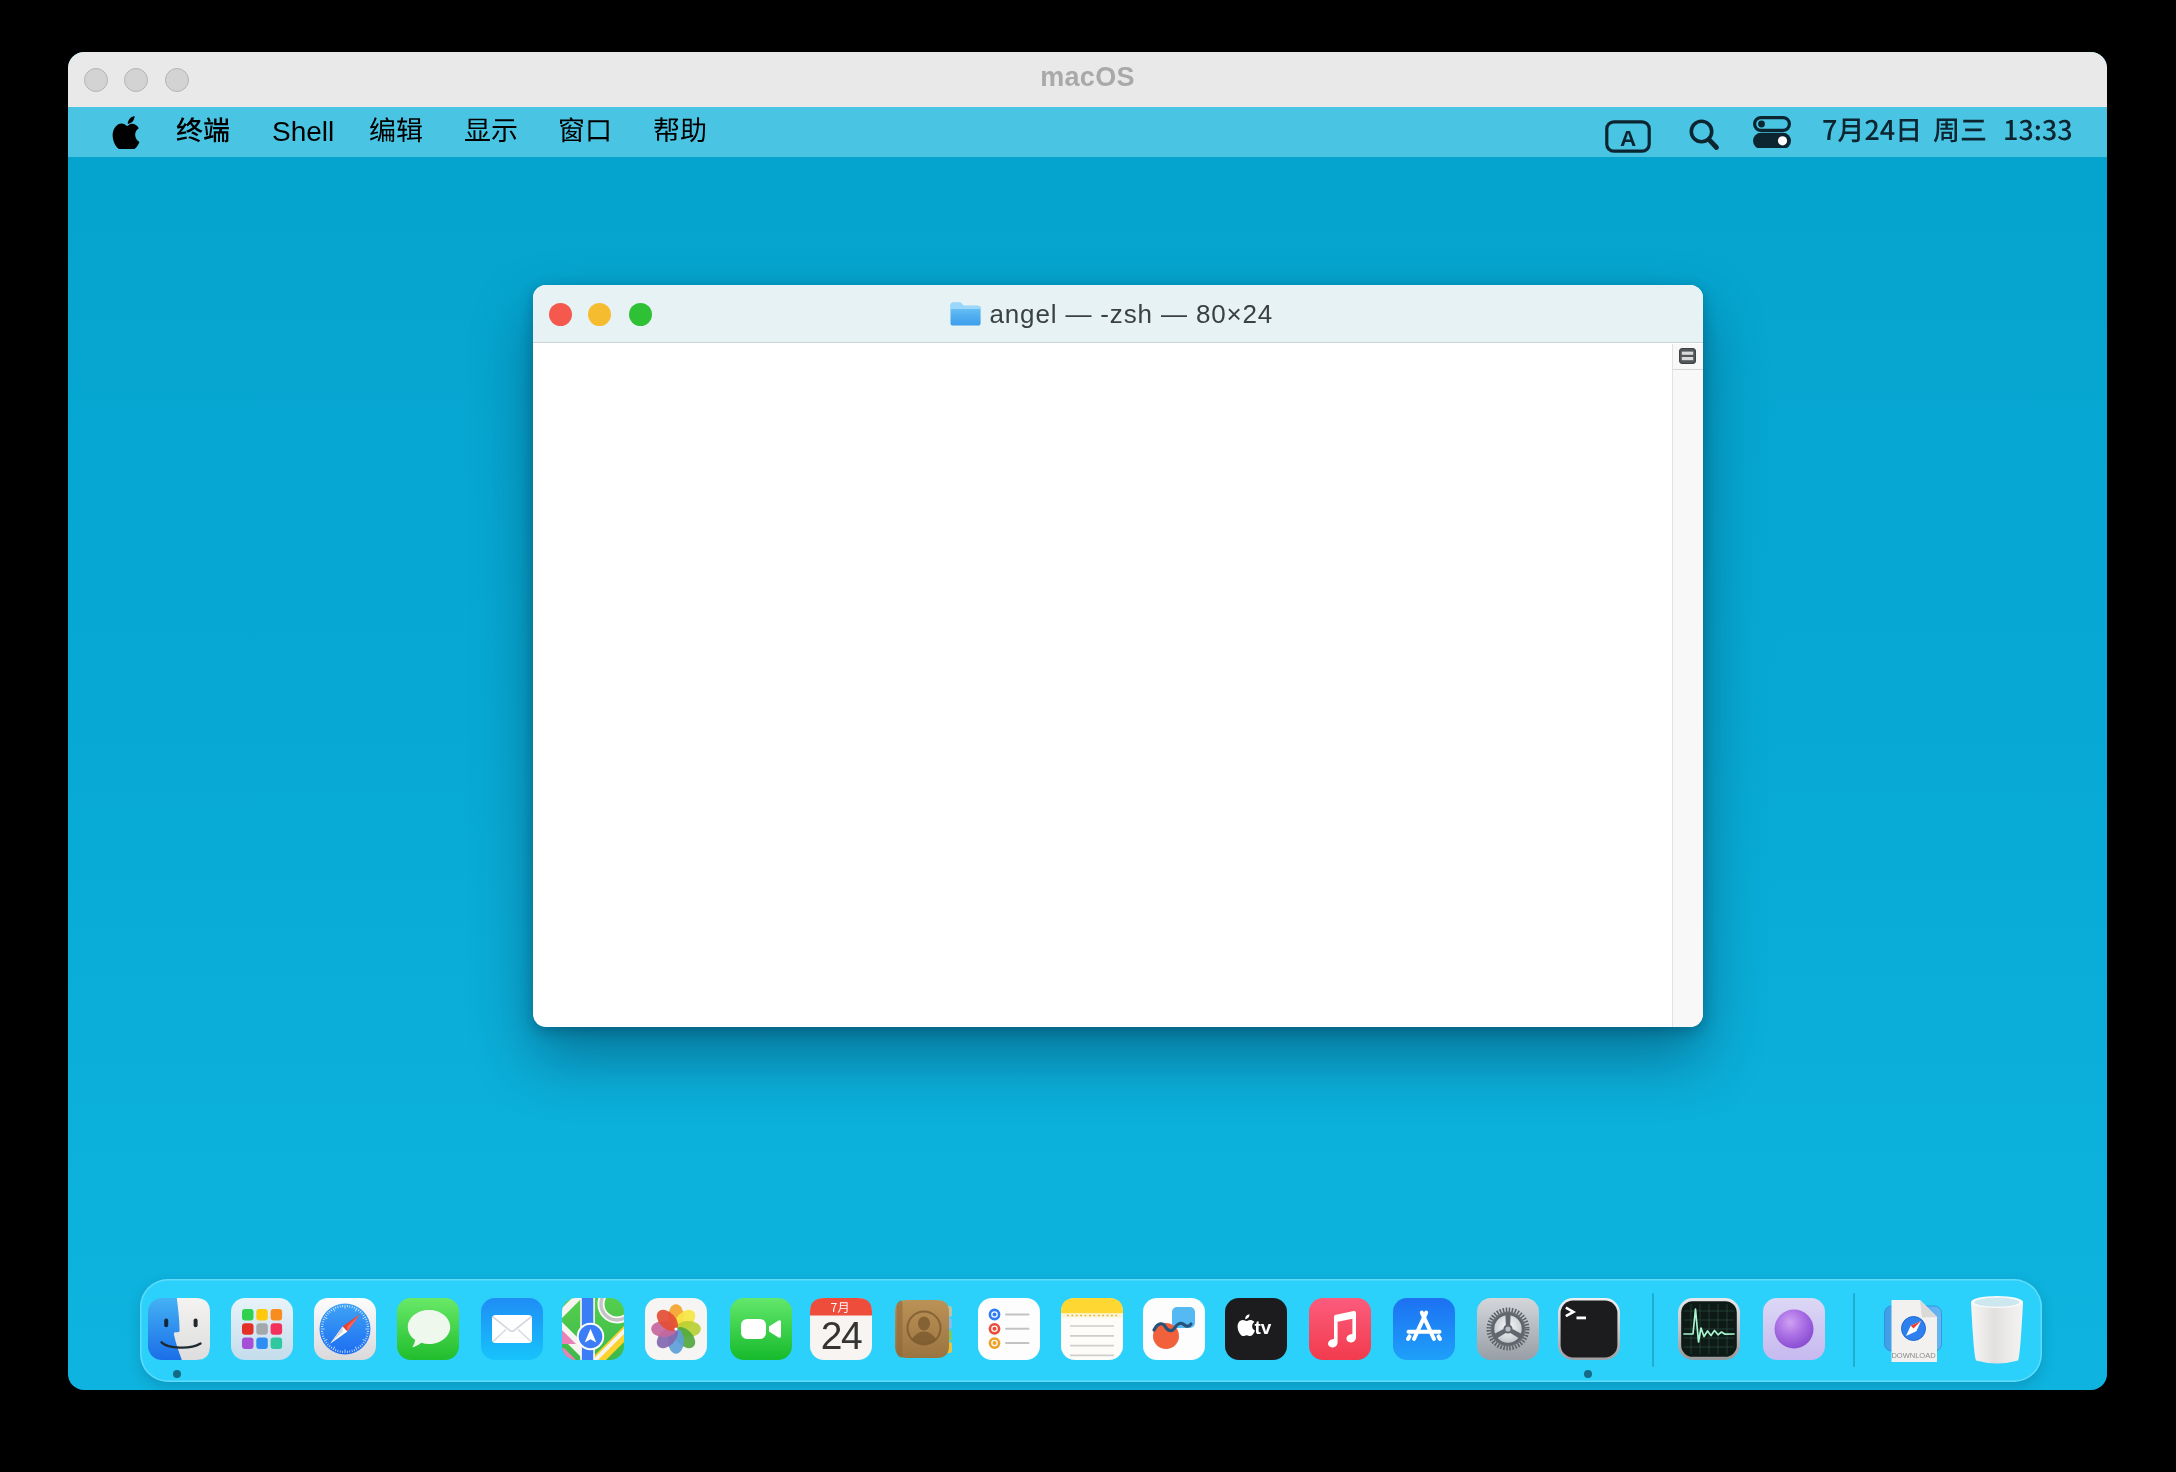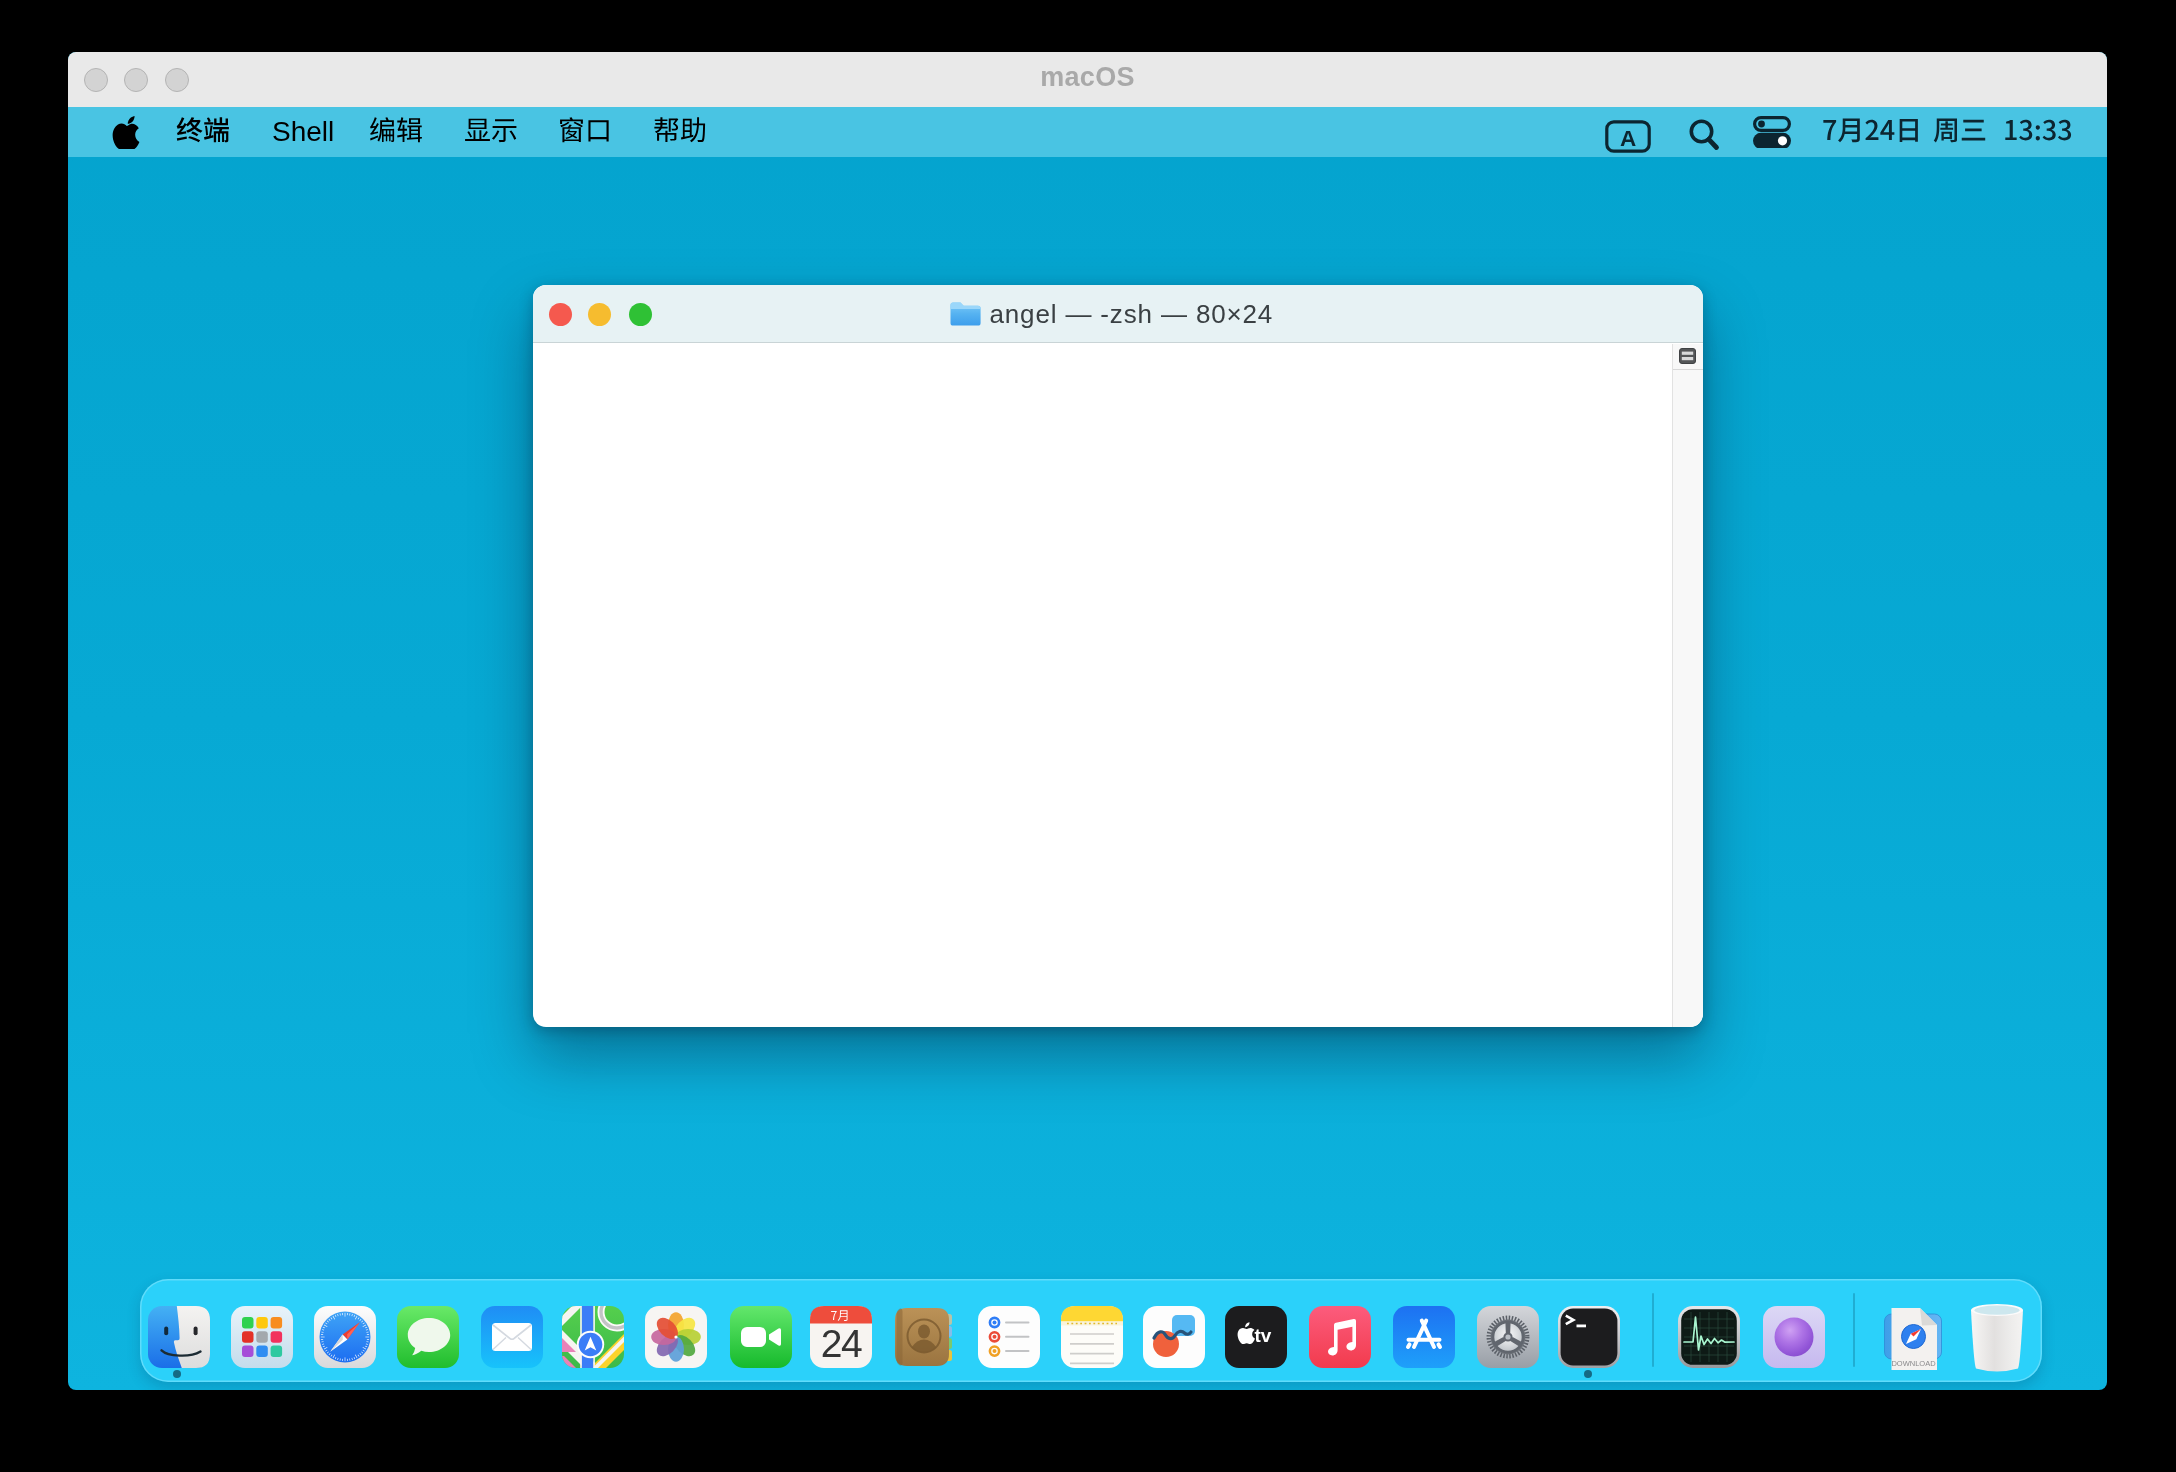--- a/index.html
+++ b/index.html
@@ -1,24 +1,24 @@
 <!DOCTYPE html>
 <html><head><meta charset="utf-8"><style>
 *{margin:0;padding:0;box-sizing:border-box}
 html,body{width:2176px;height:1472px;background:#000;font-family:"Liberation Sans",sans-serif;overflow:hidden}
-#vm{position:absolute;left:68px;top:52px;width:2039px;height:1338px;border-radius:8px;overflow:hidden;
+#vm{position:absolute;left:68px;top:52px;width:2039px;height:1338px;border-radius:16px;overflow:hidden;
  background:linear-gradient(180deg,#04a3ce 0%,#07a9d4 50%,#0eb4df 100%)}
 #vmbar{position:absolute;left:0;top:0;width:100%;height:55px;background:#e9e9e9}
 .vc{position:absolute;top:15.5px;width:24px;height:24px;border-radius:50%;background:#d3d3d3;border:1px solid #b4b4b4}
 #vmt{position:absolute;width:100%;text-align:center;top:9.5px;font-size:27px;font-weight:700;color:#a9a9a9;letter-spacing:0.3px}
 #menubar{position:absolute;left:0;top:55px;width:100%;height:50px;background:#49c4e3}
 .mi{position:absolute;top:9px;font-size:28px;color:#000}
 #dock{position:absolute;left:72px;top:1227px;width:1902px;height:103px;border-radius:28px;background:#2bd1fa;
  box-shadow:inset 0 0 0 1.5px rgba(255,255,255,0.25), 0 6px 14px rgba(0,40,80,0.18)}
-.icw{position:absolute;top:27px;width:40px;height:62px}
+.icw{position:absolute;top:19px;width:40px;height:62px}
 .ic{width:62px;height:62px;display:block}
 .icdl{height:70px;margin-top:-2px}
 .ictr{height:72px;margin-top:-4px}
 .dsep{position:absolute;top:14px;width:2px;height:74px;background:rgba(8,90,120,0.3);border-radius:1px}
 .rdot{position:absolute;top:91px;width:8px;height:8px;border-radius:50%;background:#156a85}
 #term{position:absolute;left:464.5px;top:233px;width:1170.5px;height:742px;border-radius:13px;overflow:hidden;
  background:#fff;box-shadow:0 30px 60px rgba(0,10,30,0.35),0 4px 14px rgba(0,10,30,0.25)}
 #ttl{position:absolute;left:0;top:0;width:100%;height:57.5px;background:#e7f2f4;border-bottom:1px solid #c9d4d6}
 .tl{position:absolute;top:17.5px;width:23px;height:23px;border-radius:50%}
 #ttxt{position:absolute;left:457px;top:14px;font-size:26px;font-weight:400;color:#3a4043;letter-spacing:0.85px}

